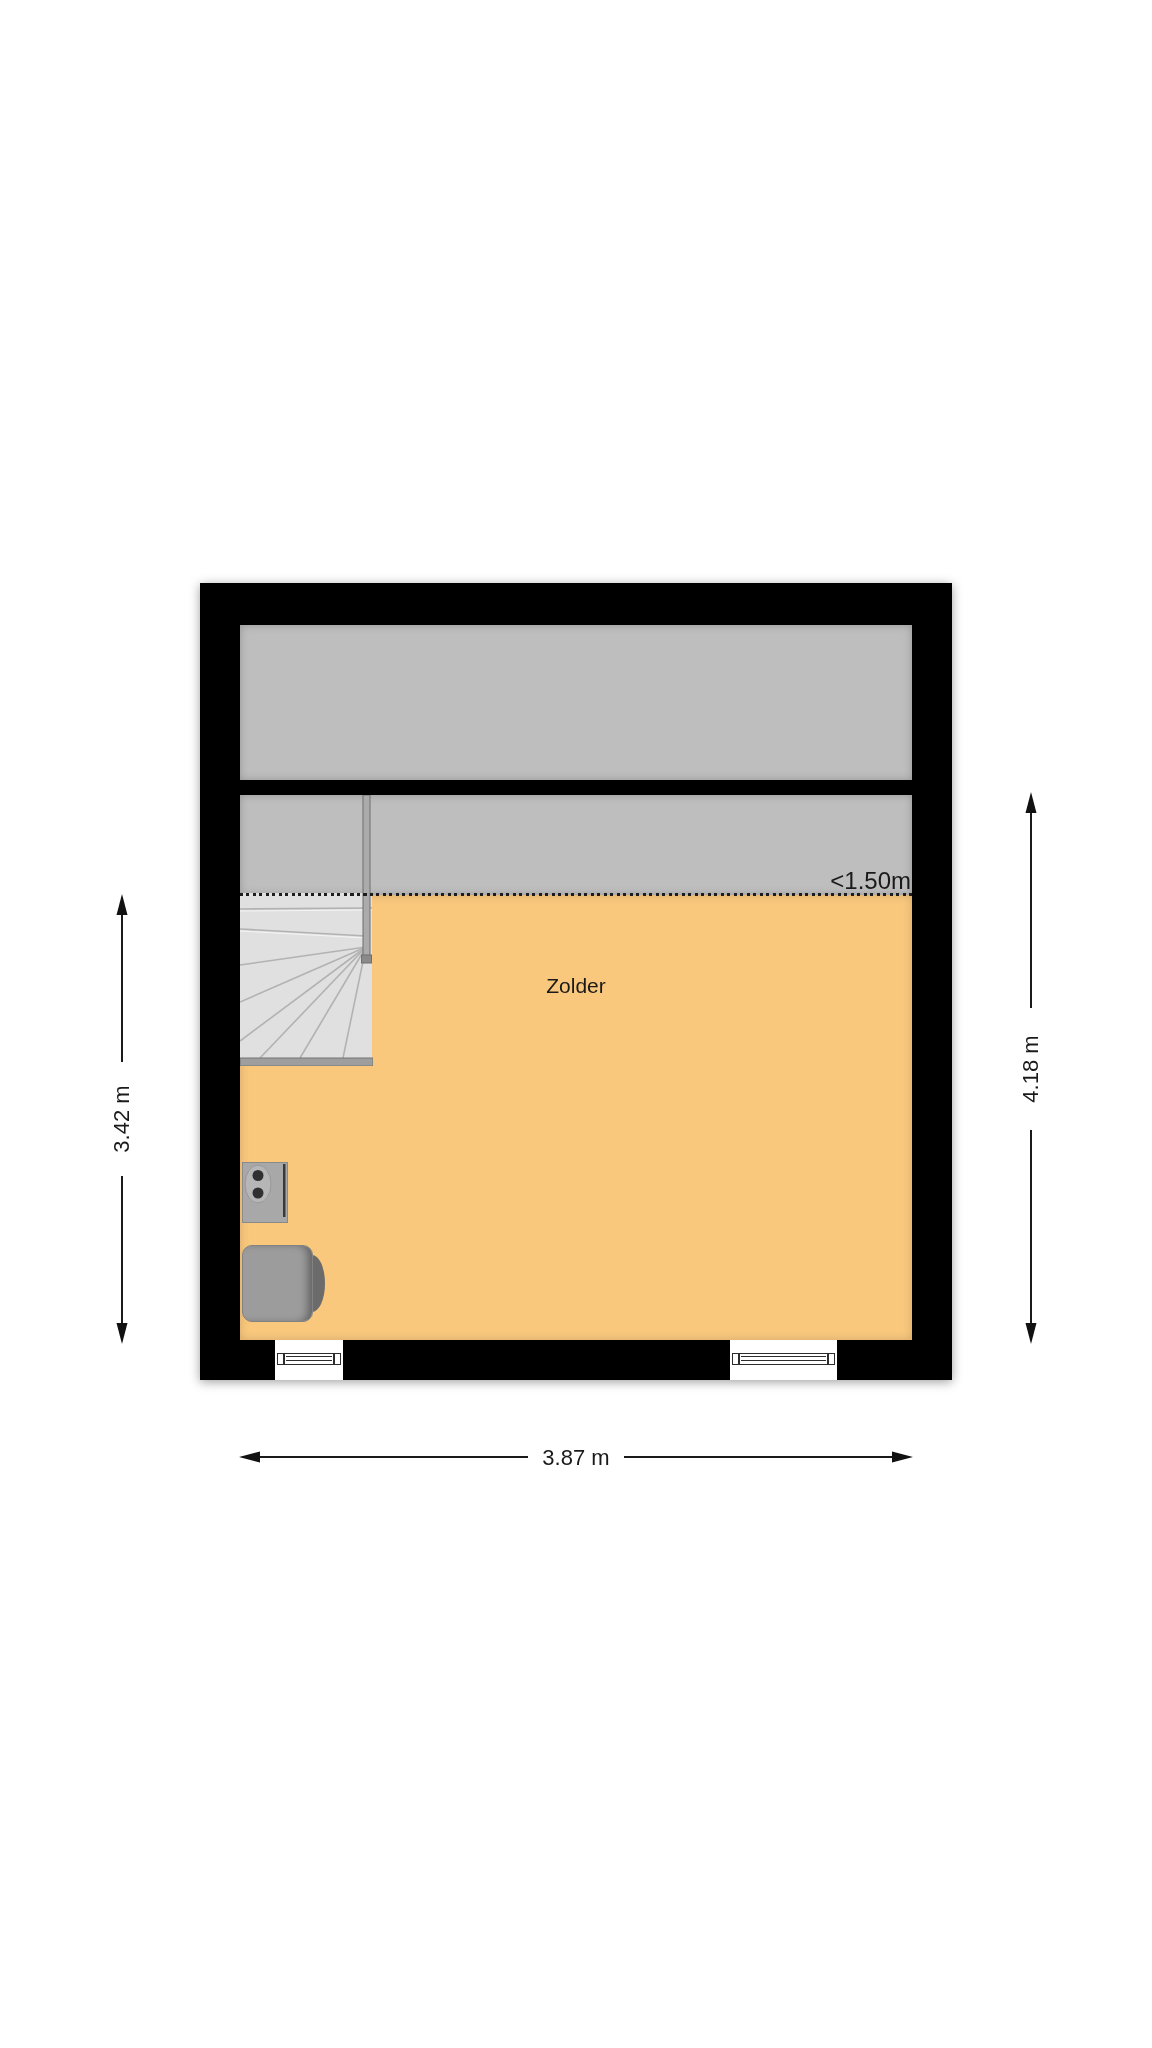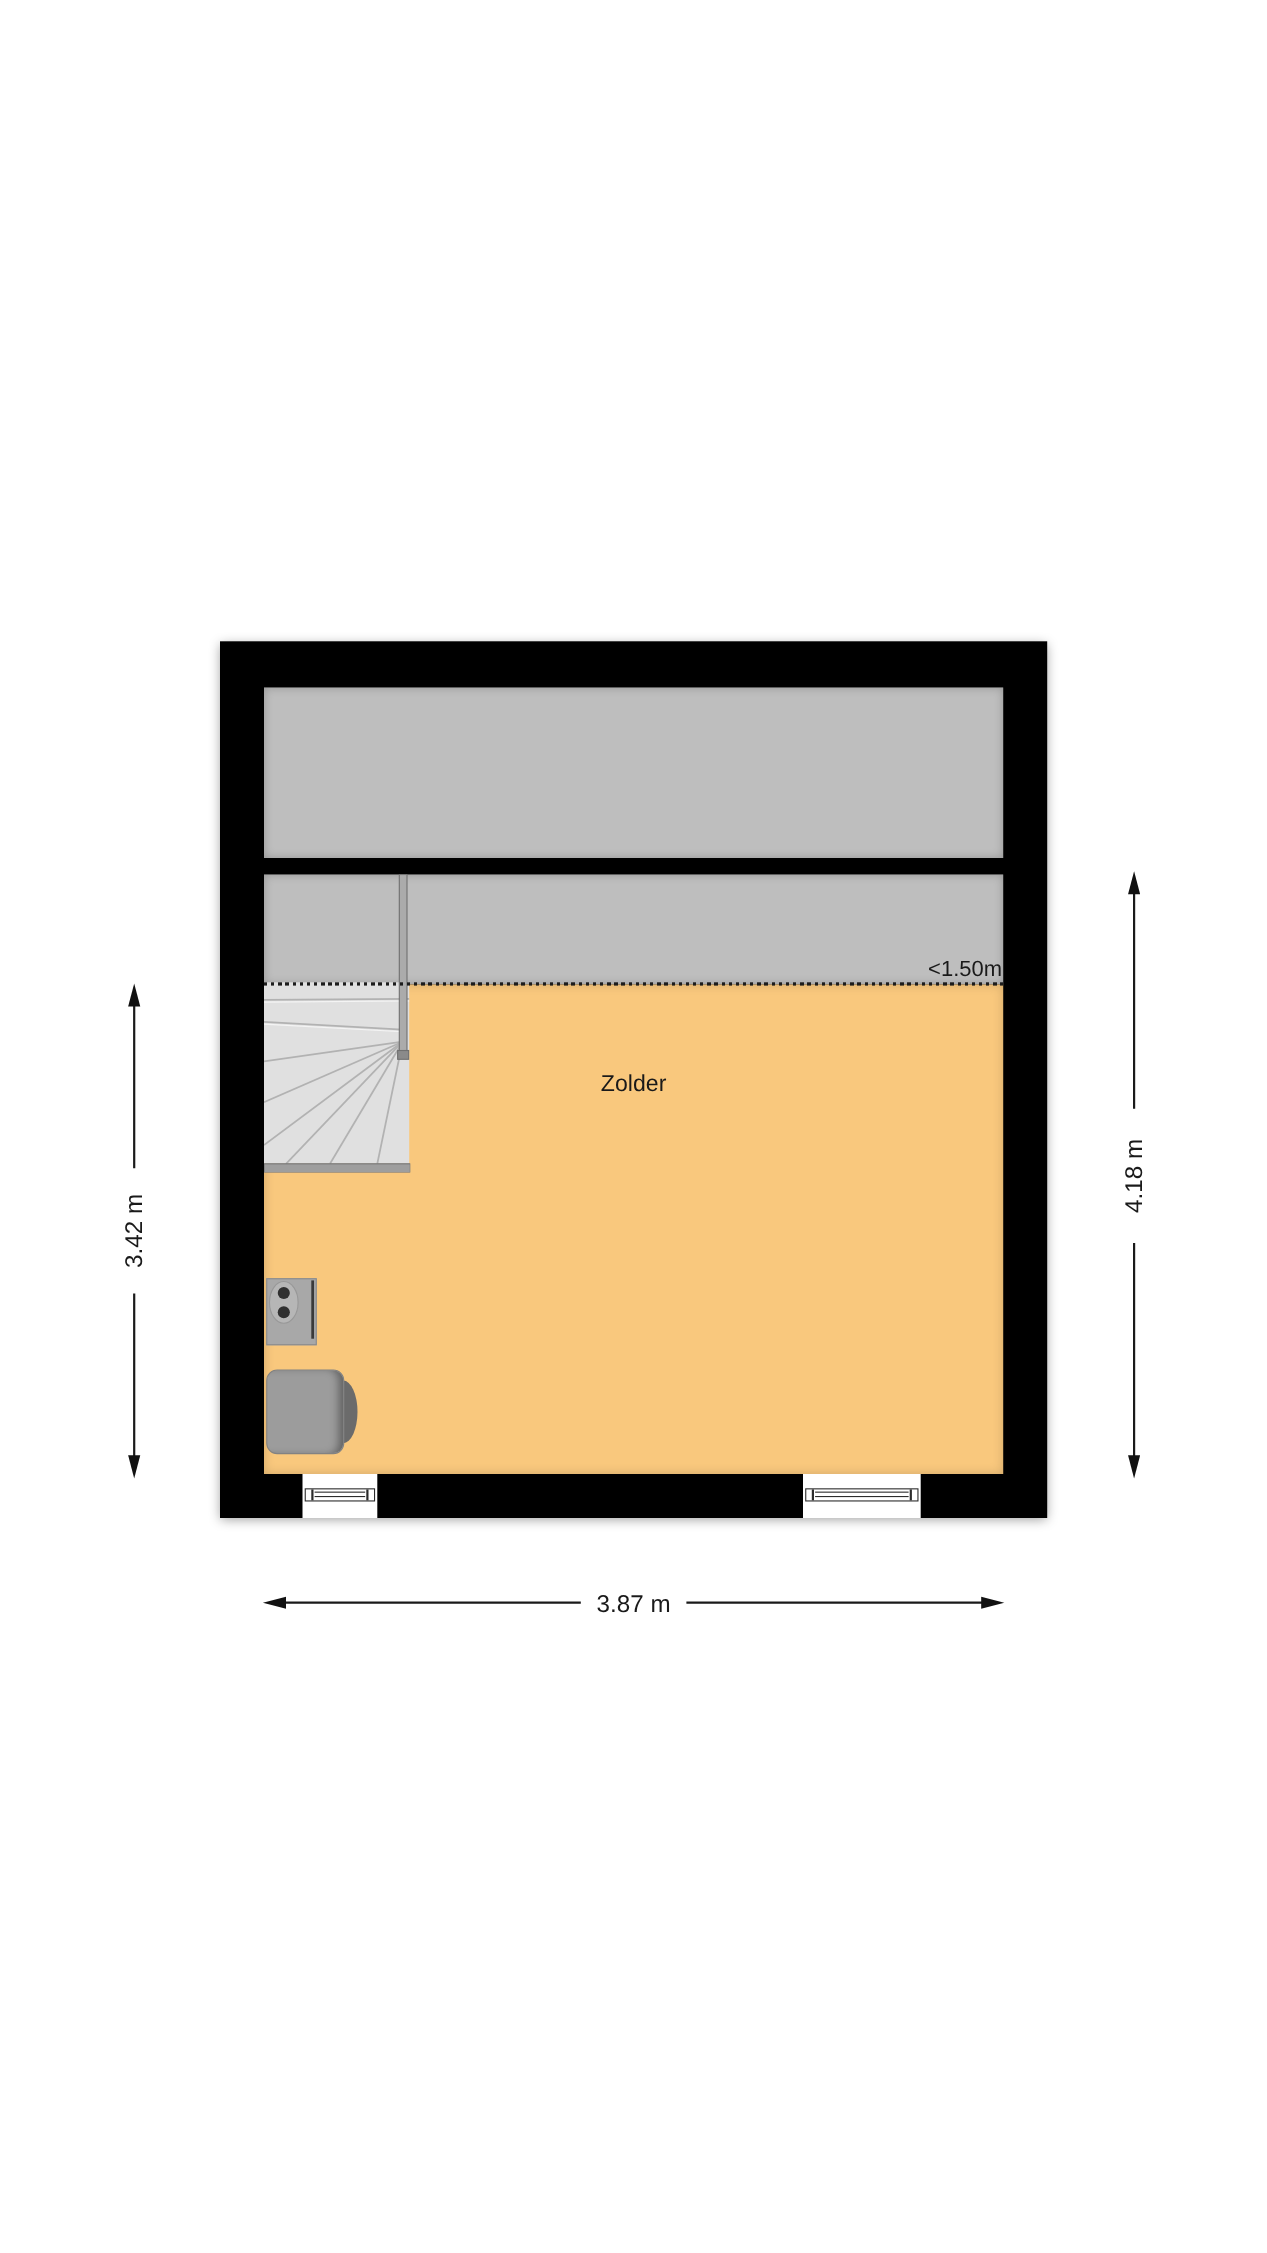--- a/index.html
+++ b/index.html
@@ -21,21 +21,21 @@
         background:var(--low-headroom-area);box-shadow:inset 0 0 9px rgba(0,0,0,.22);}
   .room-orange{position:absolute;left:0;top:100px;width:672px;height:445px;
         background:var(--floor);box-shadow:inset 0 0 10px rgba(0,0,0,.16);}
   .dotted-line{position:absolute;left:0;top:98px;width:672px;height:3px;z-index:5;
         background:repeating-linear-gradient(90deg,#1c1c1c 0 3px,transparent 3px 6.5px);}
   .stairs-svg{position:absolute;left:0;top:0;width:133px;height:271px;z-index:3;}
 
   .room-label{position:absolute;left:0;top:178px;width:672px;text-align:center;z-index:6;
         font-size:21px;line-height:26px;color:var(--dimension-text);}
   .headroom-label{position:absolute;right:1px;top:74px;z-index:6;text-align:right;
-        font-size:20px;line-height:24px;color:var(--dimension-text);}
+        font-size:24px;line-height:24px;color:var(--dimension-text);}
 
   
   .vent-unit{position:absolute;left:2px;top:367px;width:46px;height:61px;z-index:6;
         background:#a8a8a8;border:1px solid #8a8a8a;}
   .boiler{position:absolute;left:2px;top:450px;width:71px;height:77px;z-index:6;}
   .boiler-bulge{position:absolute;left:57px;top:10px;width:26px;height:57px;
         border-radius:50%;background:#6b6b6b;z-index:1;}
   .boiler-body{position:absolute;left:0;top:0;width:71px;height:77px;border-radius:10px;
         background:#9c9c9c;border:1px solid #828282;z-index:2;
         box-shadow:inset -7px 0 8px -3px rgba(0,0,0,.38);}

